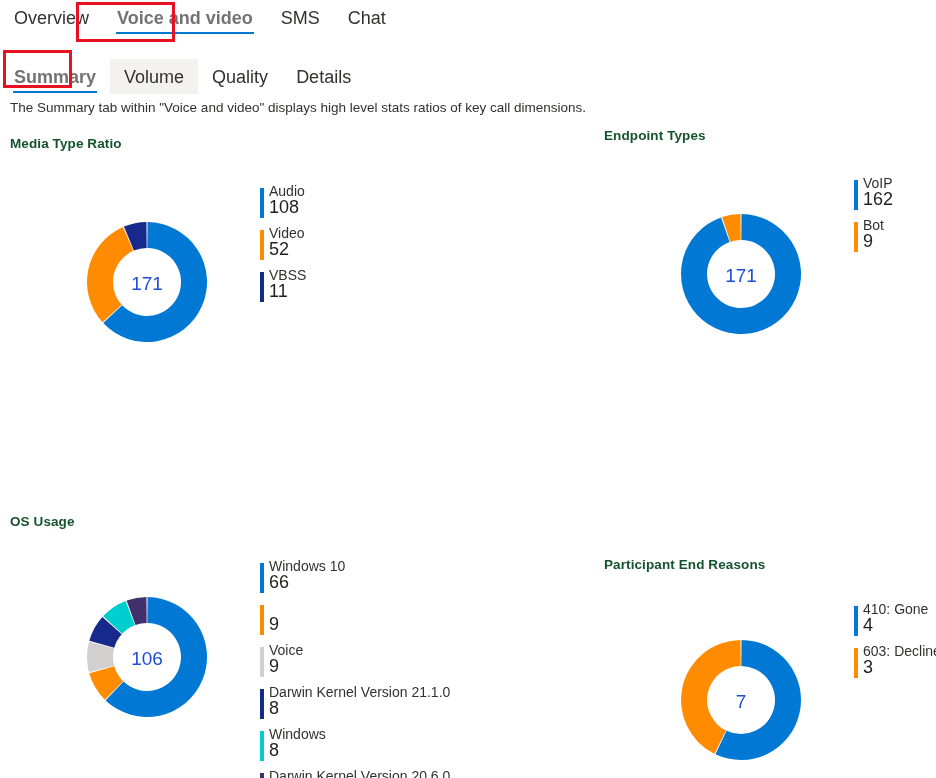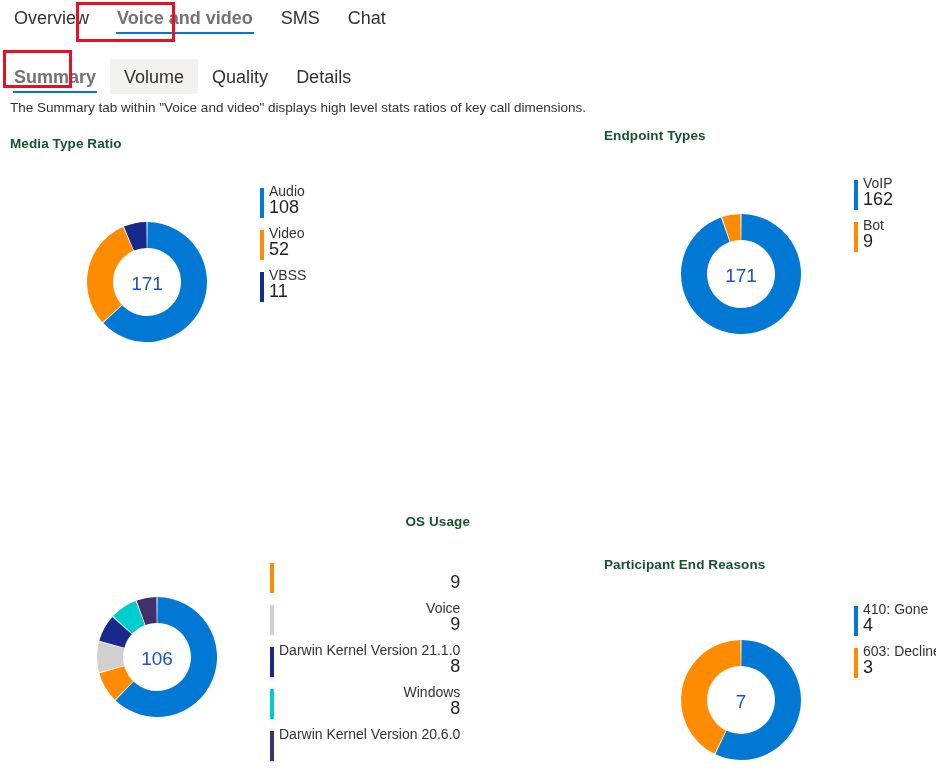--- a/index.html
+++ b/index.html
@@ -64,21 +64,21 @@
     top: 99px;
     font-size: 13.5px;
     color: #323130;
     line-height: 18px;
   }
 
   
   .panel { position: absolute; }
   #panel-media-type-ratio  { left: 10px;  top: 136px; width: 450px; height: 360px; }
   #panel-endpoint-types    { left: 604px; top: 128px; width: 330px; height: 360px; }
-  #panel-os-usage          { left: 20px;  top: 514px; width: 450px; height: 264px; text-align: right; }
+  #panel-os-usage          { left: 10px;  top: 514px; width: 450px; height: 264px; }
   #panel-participant-end   { left: 604px; top: 514px; width: 330px; height: 264px; margin-top: 43px; }
 
   .panel-title {
     font-size: 13.5px;
     font-weight: bold;
     color: #14532d;
     letter-spacing: 0.1px;
   }
 
   .panel-body {
@@ -236,20 +236,25 @@
           L 49.70814249202745 52.27728132911001 A 34 34 0 0 0 42.28437509328902 65.74322480755893 Z" fill="#17298a"></path>
           <path d="M 31.096282080475795 34.104235514630005 A 60 60 0 0 1 53.60254821494796 18.945124591108282
           L 62.87477732180384 43.23557060162803 A 34 34 0 0 0 50.121226512269615 51.82573345829034 Z" fill="#00cdcd"></path>
           <path d="M 54.614947781449544 18.5690719015984 A 60 60 0 0 1 74.46000728997039 15.002429983597544
           L 74.69400413098322 41.001376990705275 A 34 34 0 0 0 63.448470409488074 43.022474077572426 Z" fill="#40306b"></path>
         </svg>
       <div class="donut-center">106</div>
     </div>
     <div class="legend" id="legend-os">
         <div class="legend-item">
+          <span class="legend-swatch" style="background: rgb(0, 120, 212);"></span>
+          <div class="legend-label">Windows 10</div>
+          <div class="legend-value">66</div>
+        </div>
+        <div class="legend-item">
           <span class="legend-swatch" style="background: rgb(255, 140, 0);"></span>
           <div class="legend-label"></div>
           <div class="legend-value">9</div>
         </div>
         <div class="legend-item">
           <span class="legend-swatch" style="background: rgb(210, 208, 206);"></span>
           <div class="legend-label">Voice</div>
           <div class="legend-value">9</div>
         </div>
         <div class="legend-item">

